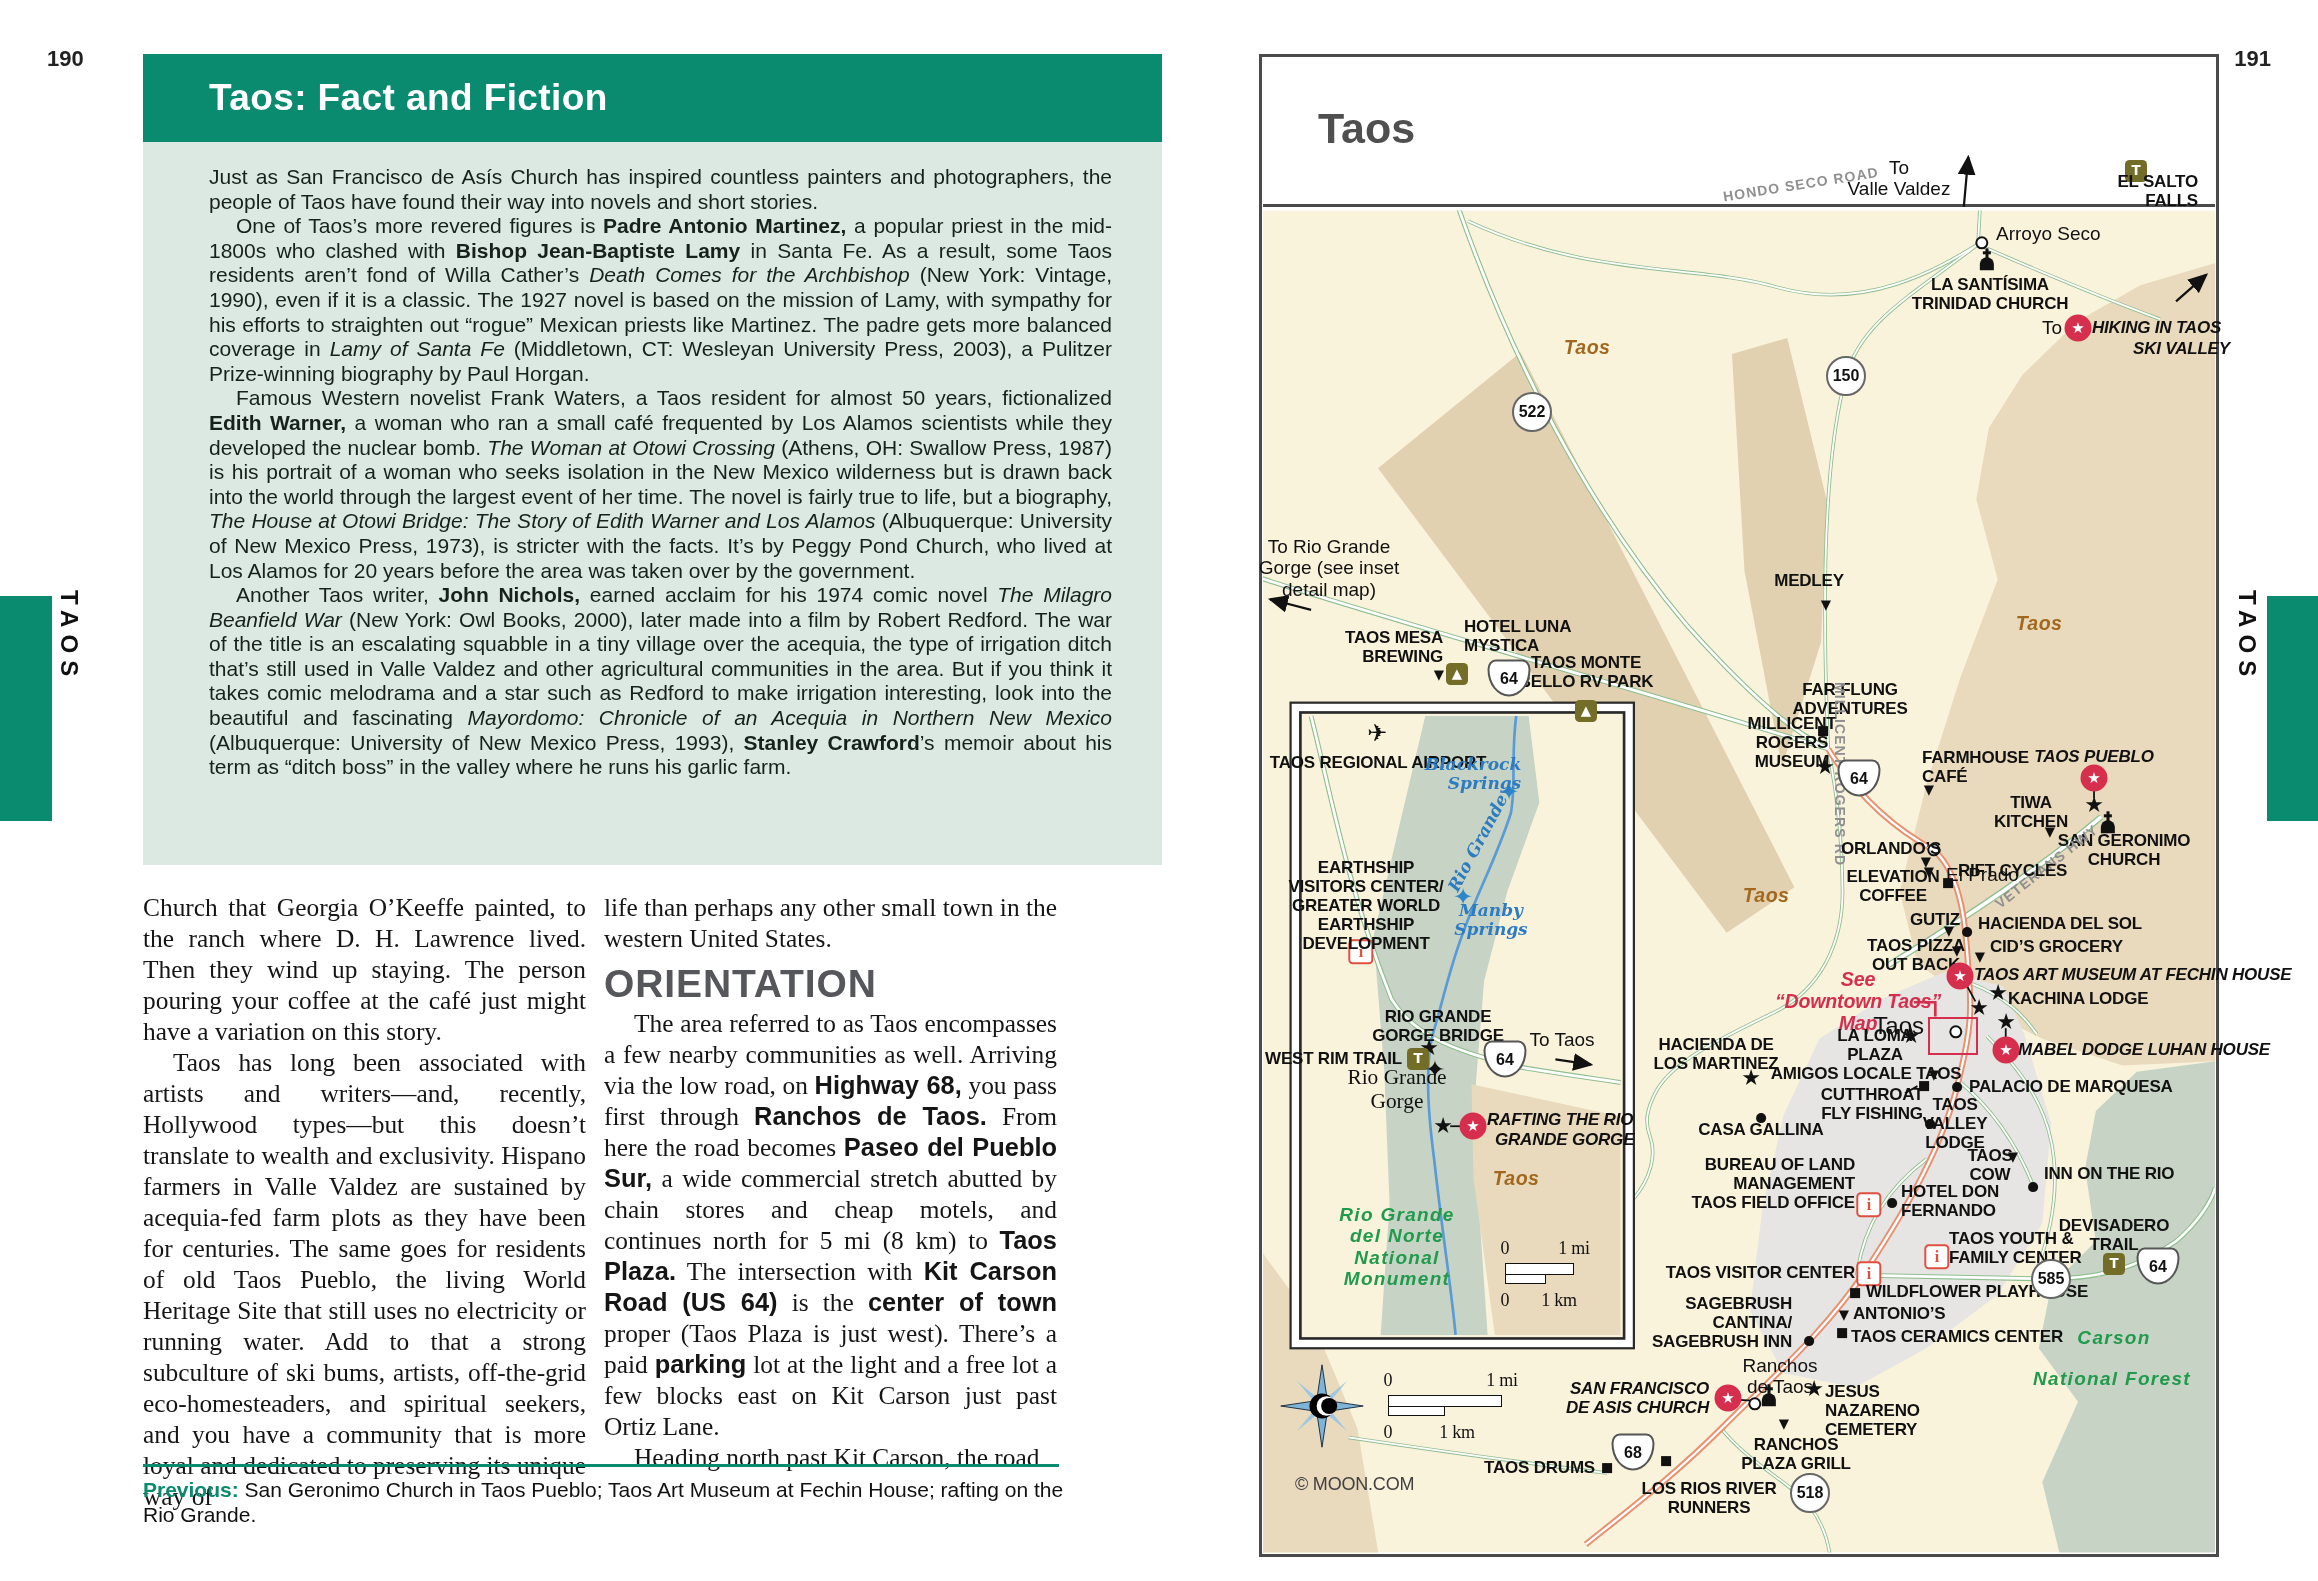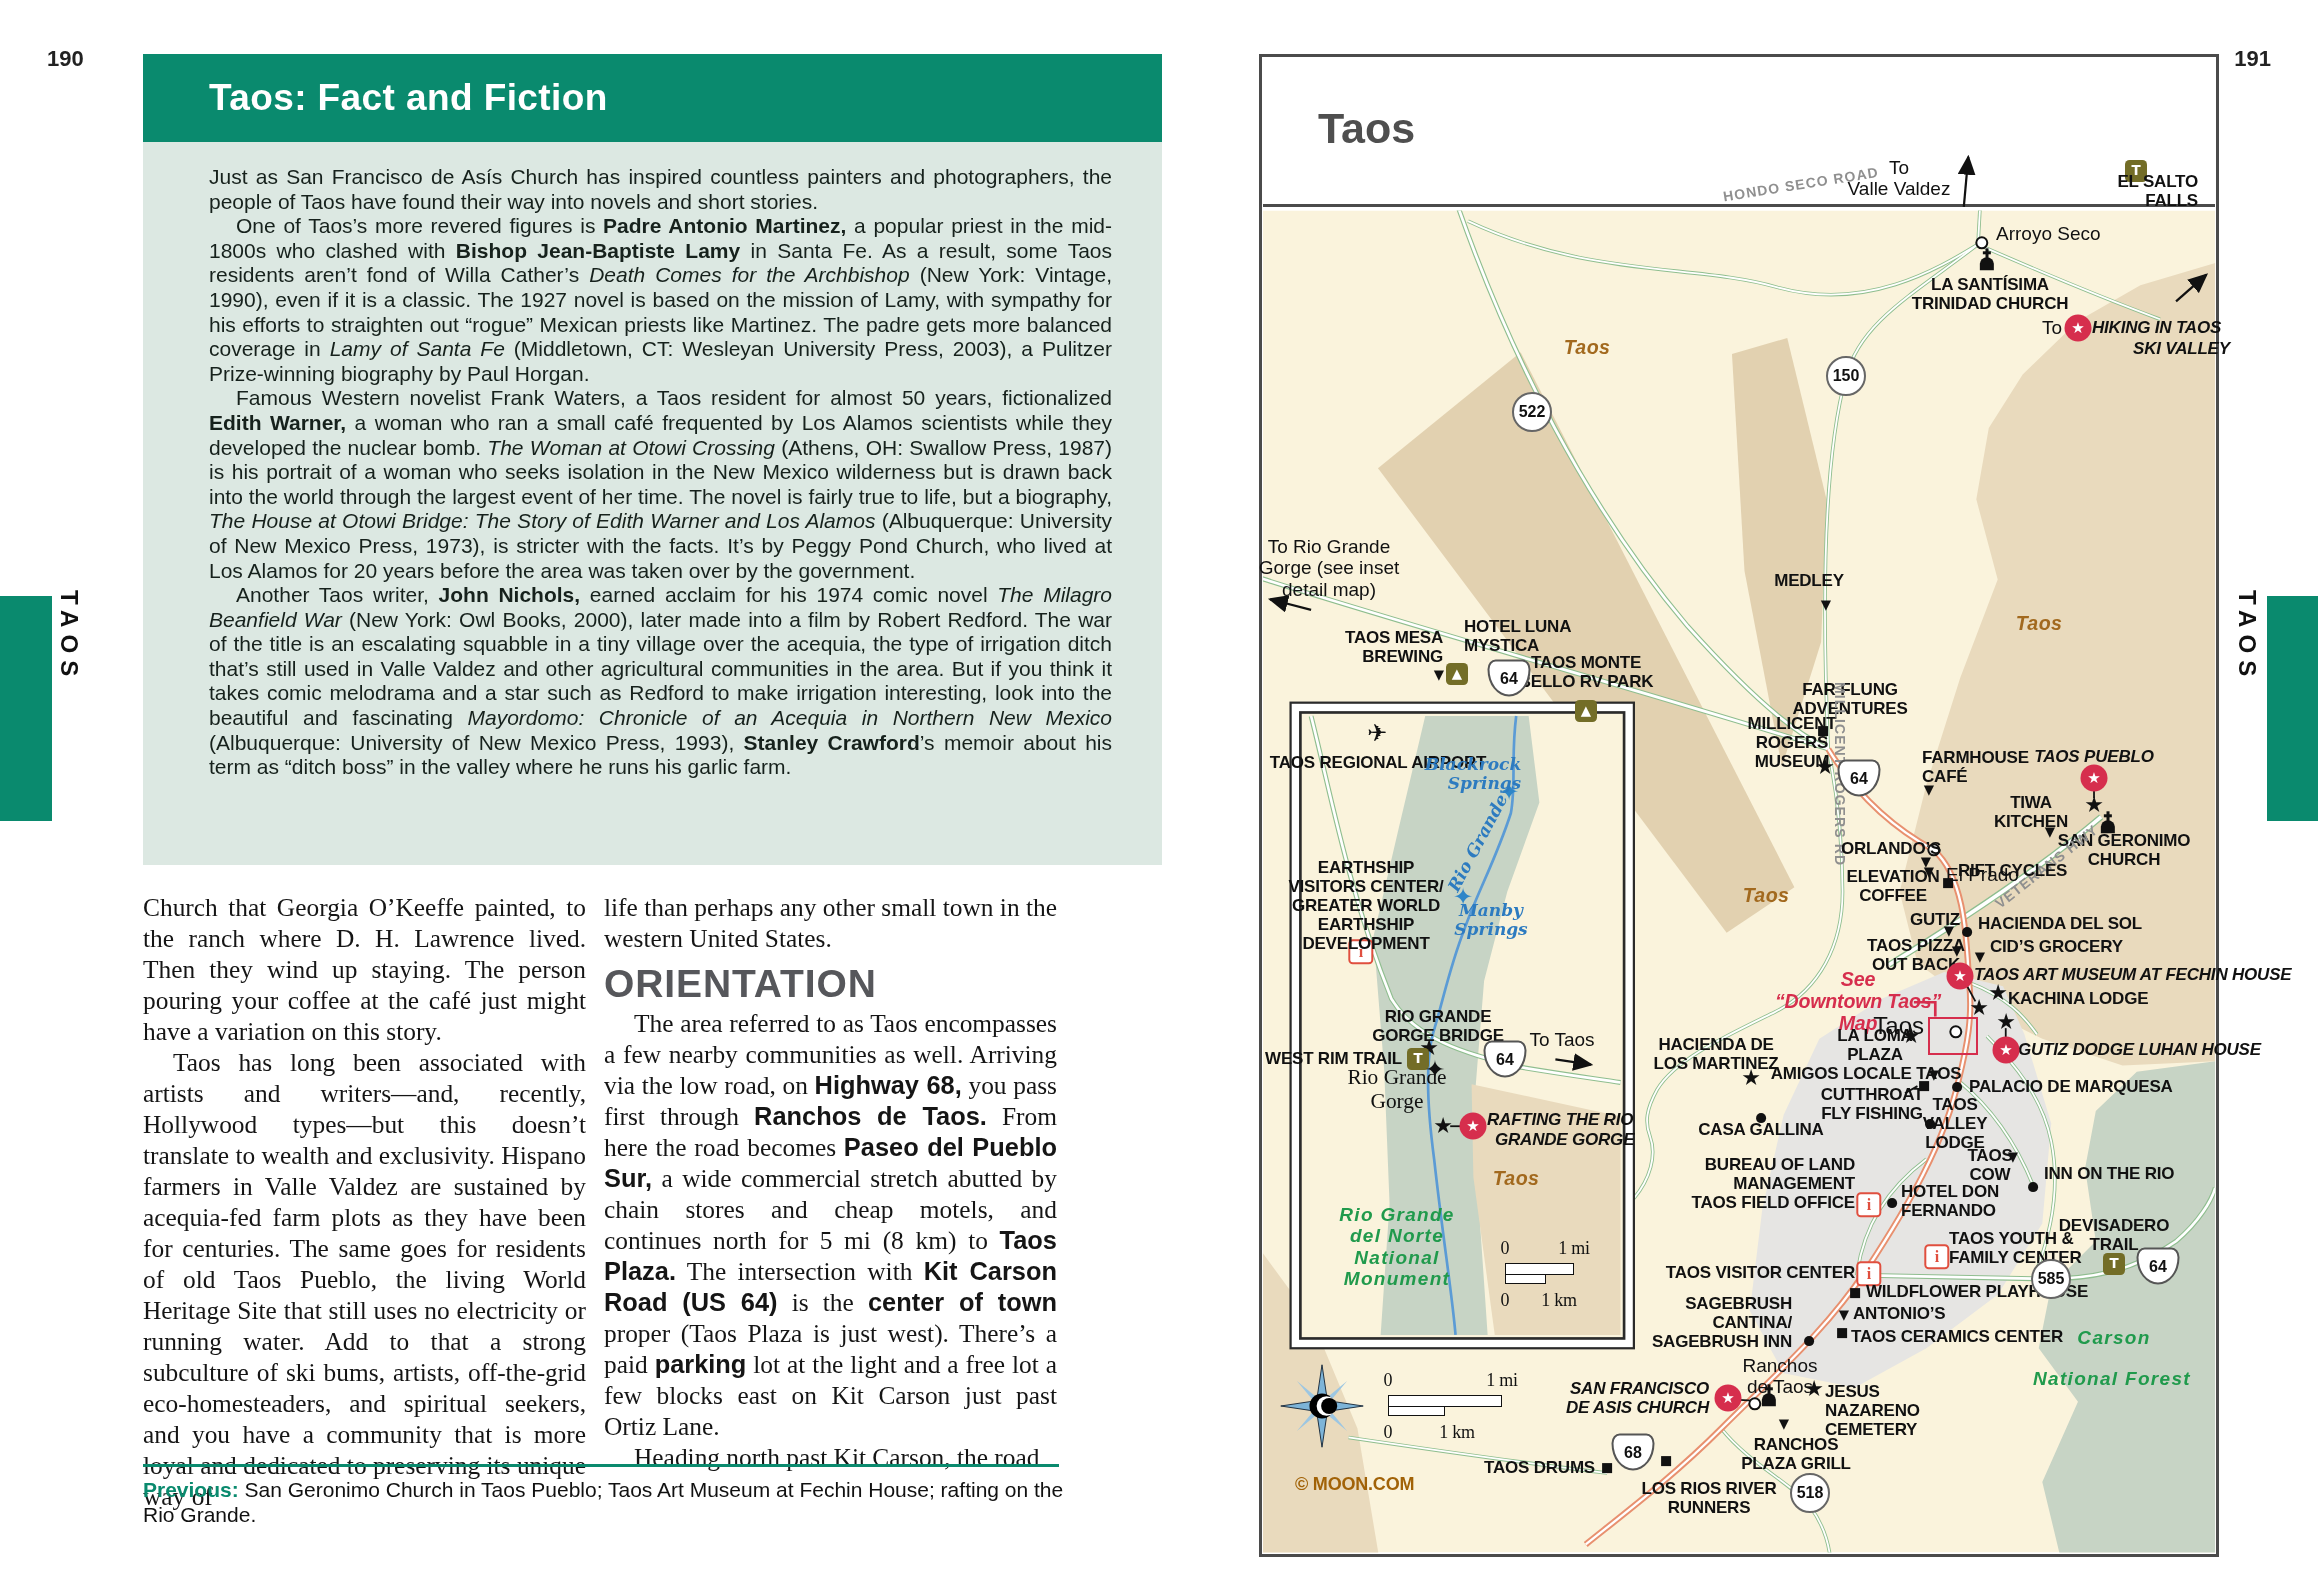--- a/index.html
+++ b/index.html
@@ -43,21 +43,21 @@
   .c-sight{font-style:italic;}
   .c-town{font-weight:normal;font-size:19px;letter-spacing:0;}
   .c-townBig{font-weight:normal;font-size:24px;letter-spacing:0;}
   .c-land{font-style:italic;color:#a2691e;font-size:19.6px;letter-spacing:0.4px;}
   .c-water{font-family:"DejaVu Serif",serif;font-style:italic;color:#2d7bc0;font-size:17px;letter-spacing:0;}
   .c-gorge{font-family:"Liberation Serif",serif;font-weight:normal;font-size:21.4px;letter-spacing:0;}
   .c-green{font-style:italic;color:#209a4c;font-size:19px;letter-spacing:1.3px;}
   .c-rednote{font-style:italic;color:#d62e4d;font-size:19.6px;}
   .c-road{color:#8f8f8f;font-size:14px;letter-spacing:1.1px;}
   .c-to{font-weight:normal;font-size:19px;letter-spacing:0;}
-  .c-copy{font-weight:bold;color:#a16207;font-size:18px;}
+  .c-copy{font-weight:normal;color:#404040;font-size:18px;}
   .c-scale{font-family:"Liberation Serif",serif;font-weight:normal;font-size:18px;}
   
   .mk{position:absolute;z-index:2;transform:translate(-50%,-50%);color:#111;
       font-family:"DejaVu Sans",sans-serif;line-height:1;}
   .mk-star{font-size:22px;}
   .mk-star4{font-size:25px;}
   .mk-bstar{font-size:24px;color:#2e86c8;}
   .mk-tri{font-size:13.4px;}
   .mk-air{font-size:24px;}
   .mk-dot{width:9.8px;height:9.8px;background:#111;border-radius:50%;}
@@ -267,21 +267,21 @@
 OUT BACK</span>
       <span class="lbl al-l" style="left: 1990px; top: 947px; transform: translate(0px, -50%) rotate(0deg);">CID’S GROCERY</span>
       <span class="lbl c-sight al-l" style="left: 1974px; top: 975px; transform: translate(0px, -50%) rotate(0deg);">TAOS ART MUSEUM AT FECHIN HOUSE</span>
       <span class="lbl al-l" style="left: 2008px; top: 999px; transform: translate(0px, -50%) rotate(0deg);">KACHINA LODGE</span>
       <span class="lbl c-rednote" style="left: 1858px; top: 1002px; transform: translate(-50%, -50%) rotate(0deg);">See
 “Downtown Taos”
 Map</span>
       <span class="lbl c-townBig al-r" style="left: 1924px; top: 1026px; transform: translate(-100%, -50%) rotate(0deg);">Taos</span>
       <span class="lbl" style="left: 1875px; top: 1045px; transform: translate(-50%, -50%) rotate(0deg);">LA LOMA
 PLAZA</span>
-      <span class="lbl c-sight al-l" style="left: 2018px; top: 1050px; transform: translate(0px, -50%) rotate(0deg);">GUTIZ DODGE LUHAN HOUSE</span>
+      <span class="lbl c-sight al-l" style="left: 2018px; top: 1050px; transform: translate(0px, -50%) rotate(0deg);">MABEL DODGE LUHAN HOUSE</span>
       <span class="lbl" style="left: 1866px; top: 1074px; transform: translate(-50%, -50%) rotate(0deg);">AMIGOS LOCALE TAOS</span>
       <span class="lbl" style="left: 1872px; top: 1104px; transform: translate(-50%, -50%) rotate(0deg);">CUTTHROAT
 FLY FISHING</span>
       <span class="lbl al-l" style="left: 1969px; top: 1087px; transform: translate(0px, -50%) rotate(0deg);">PALACIO DE MARQUESA</span>
       <span class="lbl" style="left: 1955px; top: 1124px; transform: translate(-50%, -50%) rotate(0deg);">TAOS
 VALLEY
 LODGE</span>
       <span class="lbl" style="left: 1990px; top: 1165px; transform: translate(-50%, -50%) rotate(0deg);">TAOS
 COW</span>
       <span class="lbl al-l" style="left: 2044px; top: 1174px; transform: translate(0px, -50%) rotate(0deg);">INN ON THE RIO</span>

